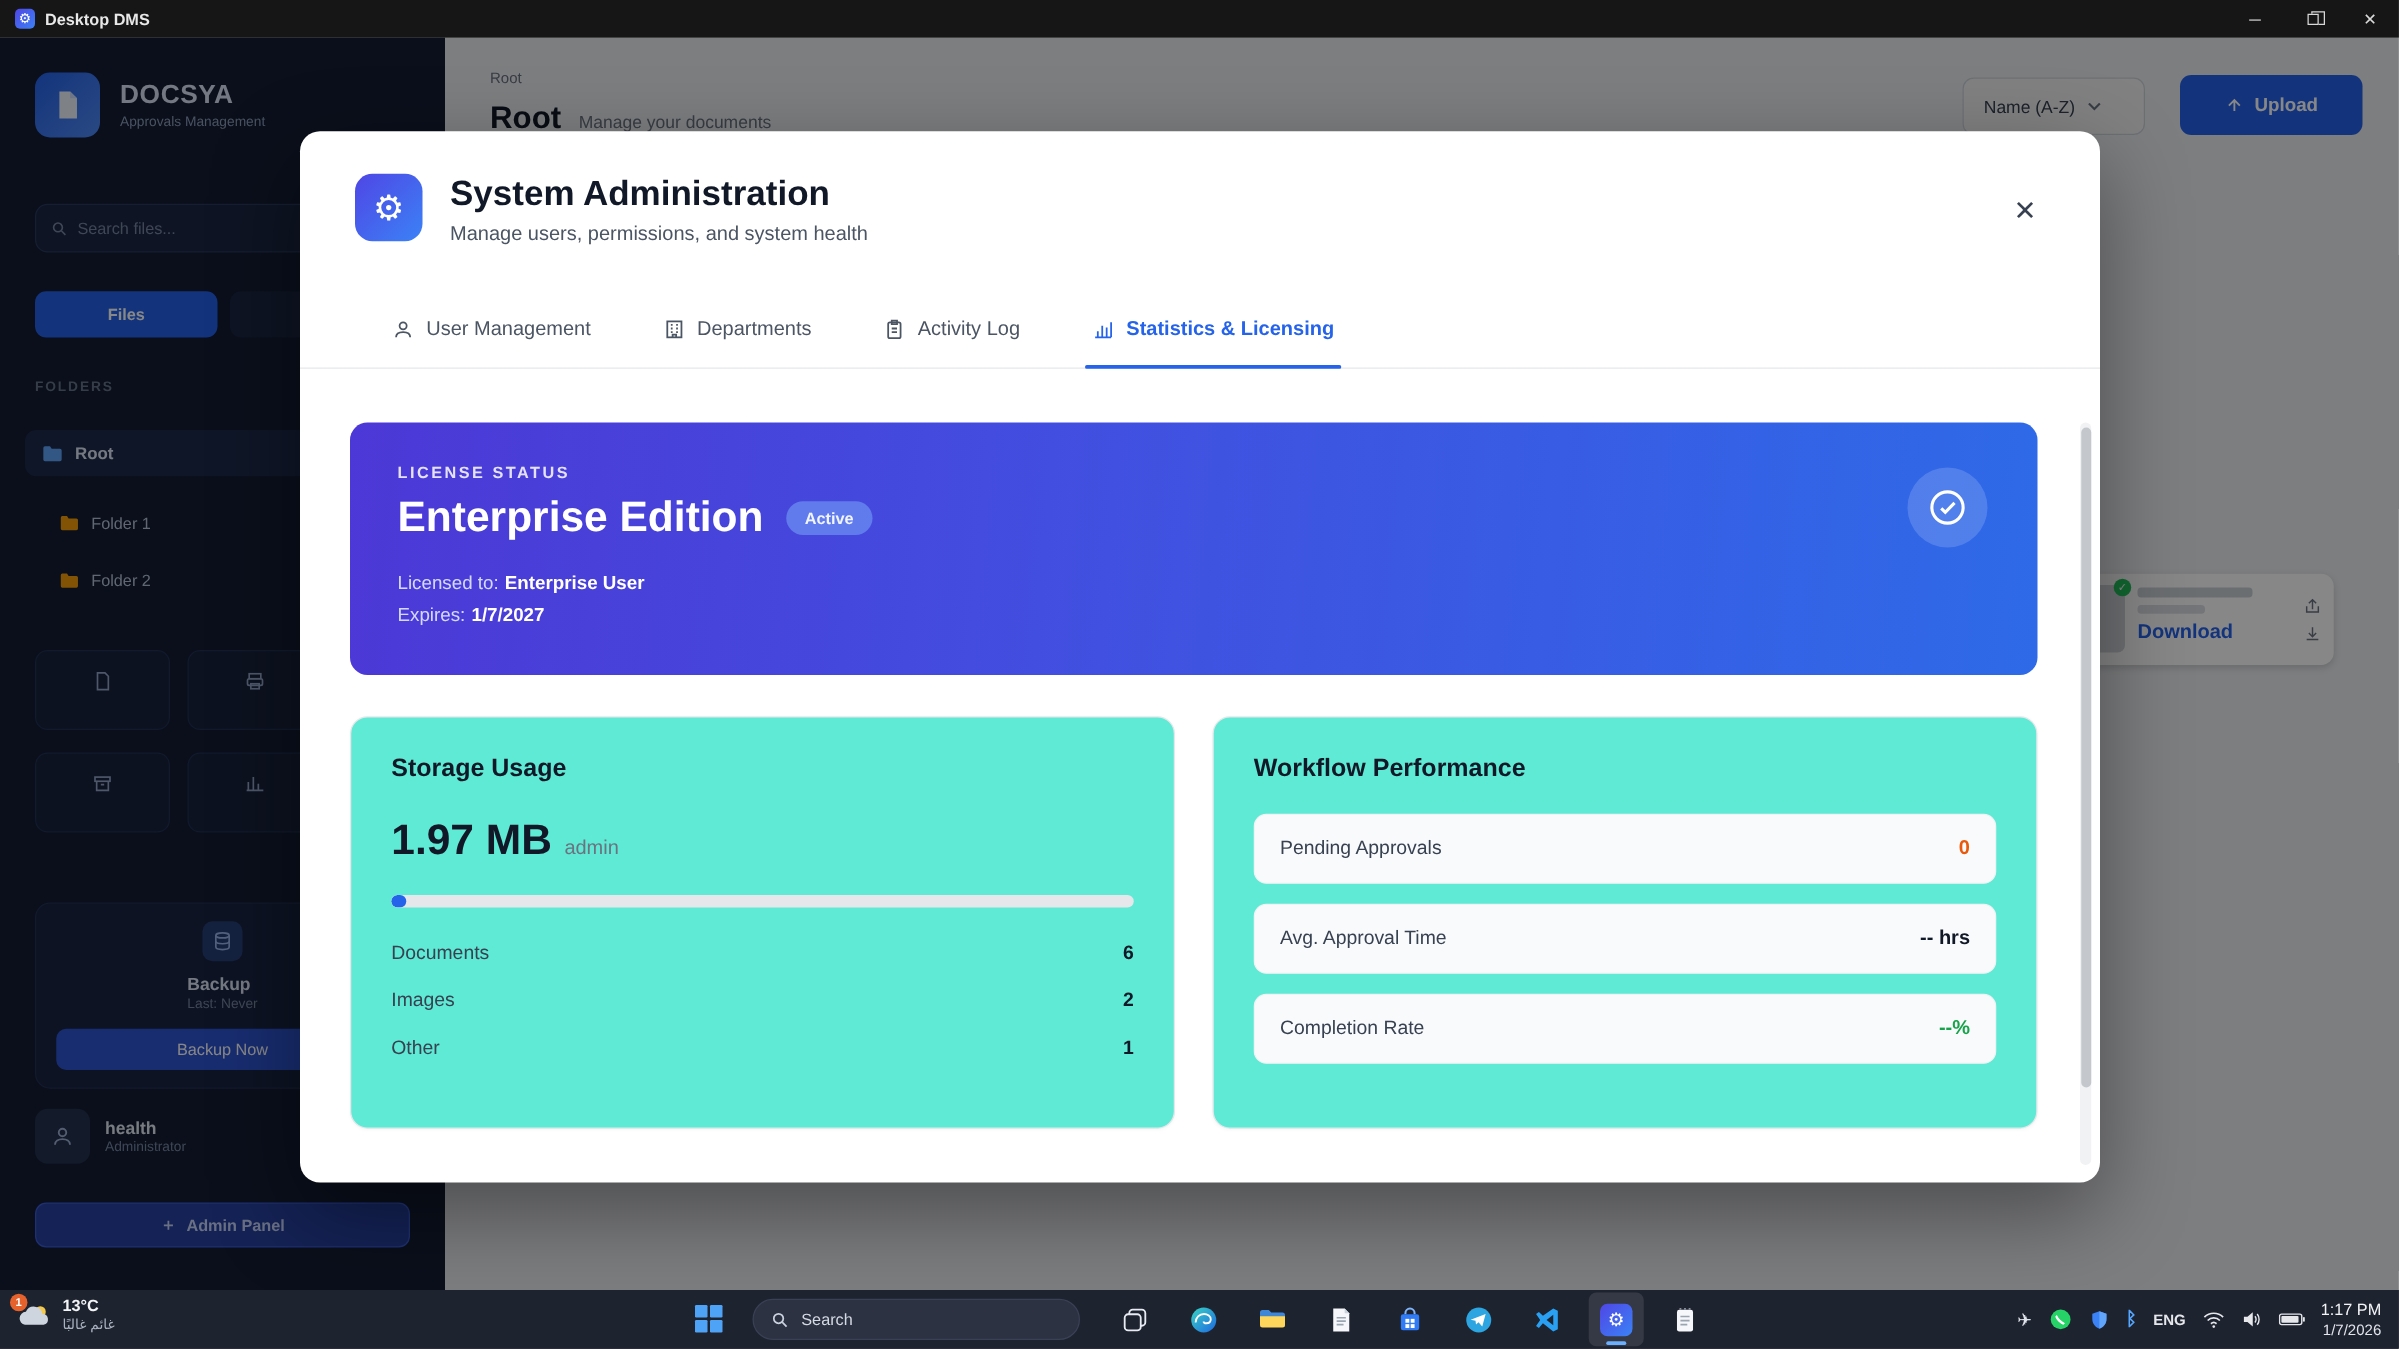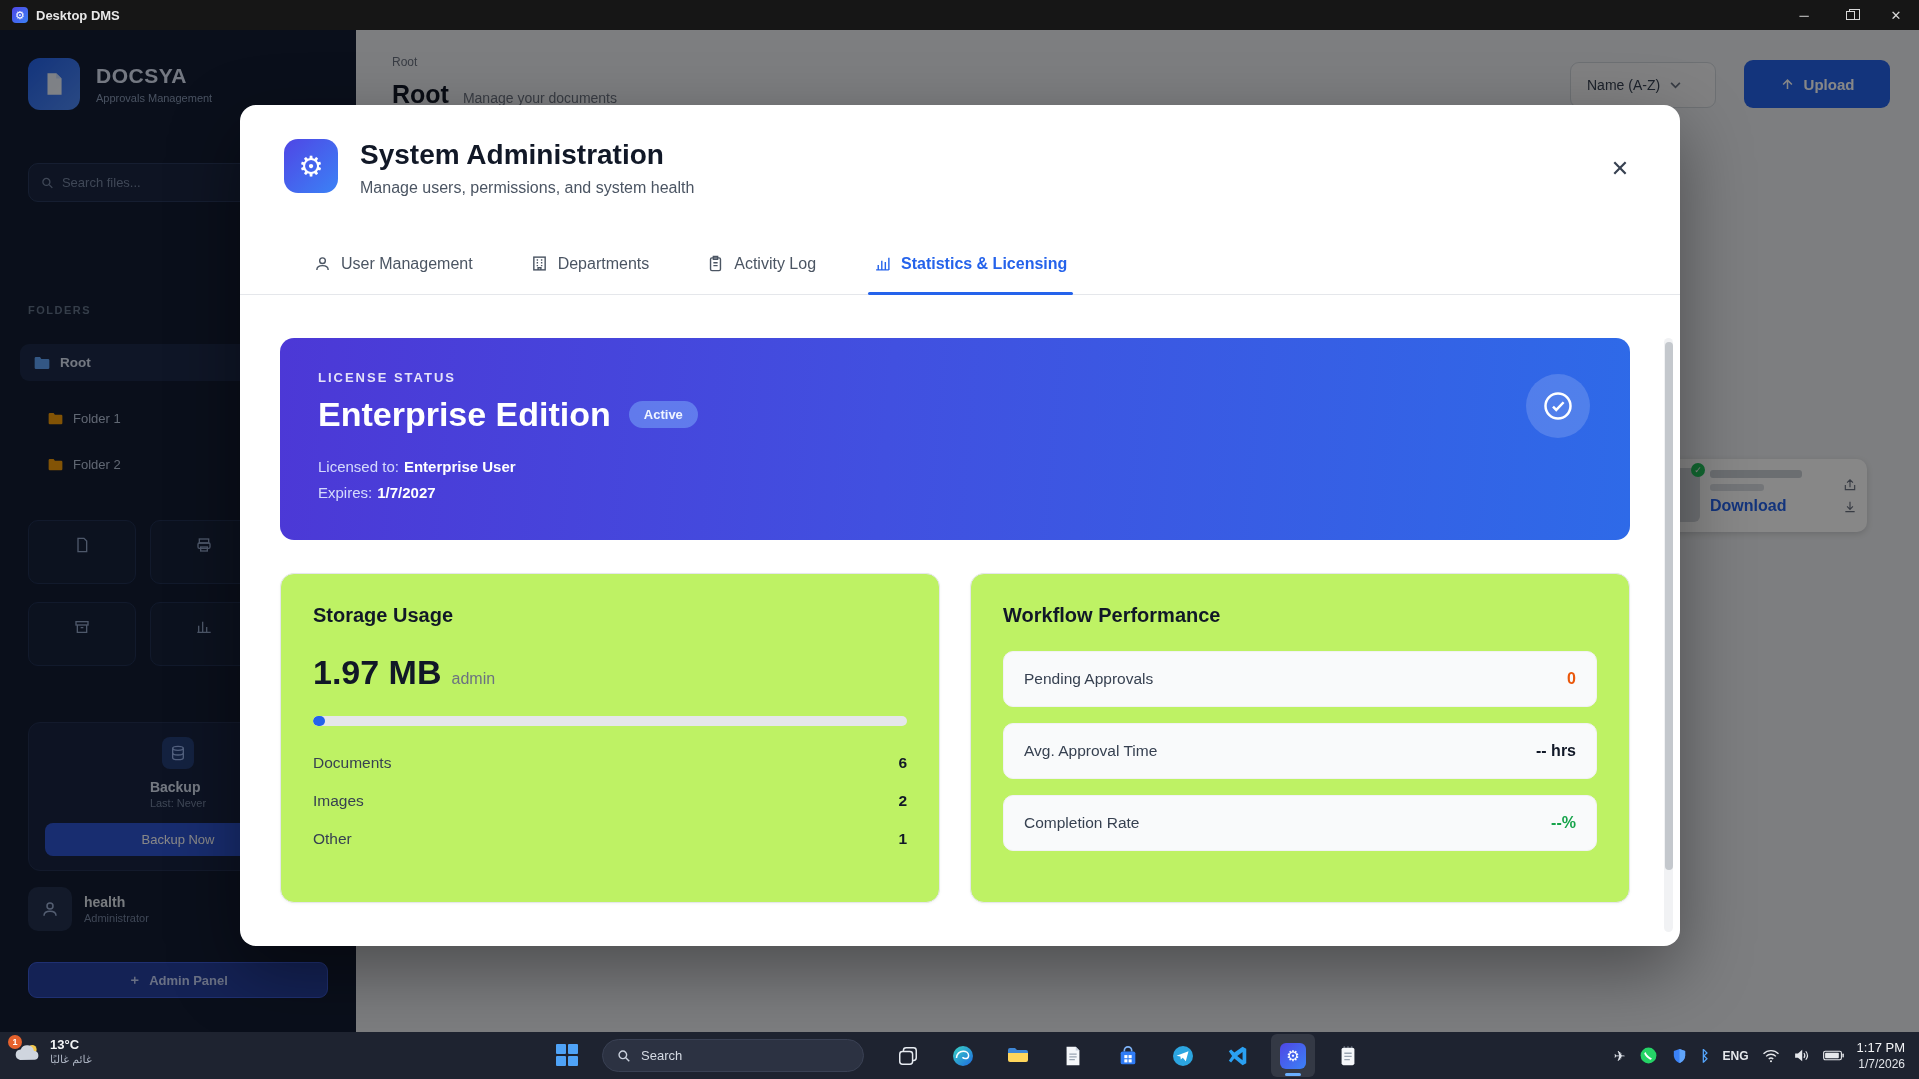--- a/index.html
+++ b/index.html
@@ -87,21 +87,21 @@
   .license-card{height:202px;border-radius:14px;background:linear-gradient(95deg,#4c38d6 0%,#4150e0 45%,#2e6ae8 100%);position:relative;padding:32px 38px;color:#fff;}
   .lic-heading{font-size:13px;font-weight:700;letter-spacing:2px;color:rgba(255,255,255,.85);}
   .lic-title-row{display:flex;align-items:center;gap:18px;margin-top:10px;}
   .lic-edition{font-size:34px;font-weight:800;}
   .lic-badge{background:rgba(120,165,250,.55);color:#f0f5ff;font-size:13px;font-weight:600;padding:6px 15px;border-radius:999px;}
   .lic-details{margin-top:20px;font-size:15px;color:rgba(224,231,255,.92);line-height:26px;}
   .lic-details b{color:#fff;margin-left:5px;}
   .lic-check{position:absolute;right:40px;top:36px;width:64px;height:64px;border-radius:50%;background:rgba(255,255,255,.16);display:flex;align-items:center;justify-content:center;}
 
   .cards-row{display:flex;gap:30px;margin-top:33px;}
-  .card{flex:1;border:1px solid #e5e7eb;border-radius:14px;background:#bef264;min-height:330px;padding:30px 32px;box-shadow:0 1px 3px rgba(0,0,0,.04);}
+  .card{flex:1;border:1px solid #e5e7eb;border-radius:14px;background:#5eead4;min-height:330px;padding:30px 32px;box-shadow:0 1px 3px rgba(0,0,0,.04);}
   .card-title{font-size:20px;font-weight:800;color:#111827;}
   .storage-amount{display:flex;align-items:baseline;gap:10px;margin-top:26px;}
   .sa-num{font-size:34px;font-weight:800;color:#111827;}
   .sa-unit{font-size:16px;color:#6b7280;}
   .progress{margin-top:24px;height:10px;background:#e5e7eb;border-radius:999px;overflow:hidden;}
   .progress .fill{height:100%;width:2%;background:#2563eb;border-radius:999px;}
   .storage-rows{margin-top:18px;}
   .st-row{display:flex;justify-content:space-between;align-items:center;padding:10px 0;}
   .st-label{font-size:15.5px;color:#374151;}
   .st-value{font-size:15.5px;font-weight:800;color:#111827;}
@@ -164,20 +164,24 @@
         <div class="sb-brand-name">DOCSYA</div>
         <div class="sb-brand-tag">Approvals Management</div>
       </div>
     </div>
     <div class="sb-search">
       <svg width="14" height="14" viewBox="0 0 24 24" fill="none" stroke="#7786a3" stroke-width="2.4">
           <circle cx="10" cy="10" r="6.5"></circle>
           <path d="M15 15l6 6"></path>
         </svg>
       <input placeholder="Search files..." style="">
+    </div>
+    <div class="sb-btn-row">
+      <div class="sb-btn primary">Files</div>
+      <div class="sb-btn secondary"></div>
     </div>
     <div class="sb-folders-label">FOLDERS</div>
     <div class="sb-root">
       <svg width="16" height="14" viewBox="0 0 24 20">
           <path d="M1 3a2 2 0 0 1 2-2h6l2 3h10a2 2 0 0 1 2 2v11a2 2 0 0 1-2 2H3a2 2 0 0 1-2-2z" fill="#60a5fa"></path>
         </svg>
       <span>Root</span>
     </div>
     <div class="sb-folder f1">
       <svg width="15" height="13" viewBox="0 0 24 20">

